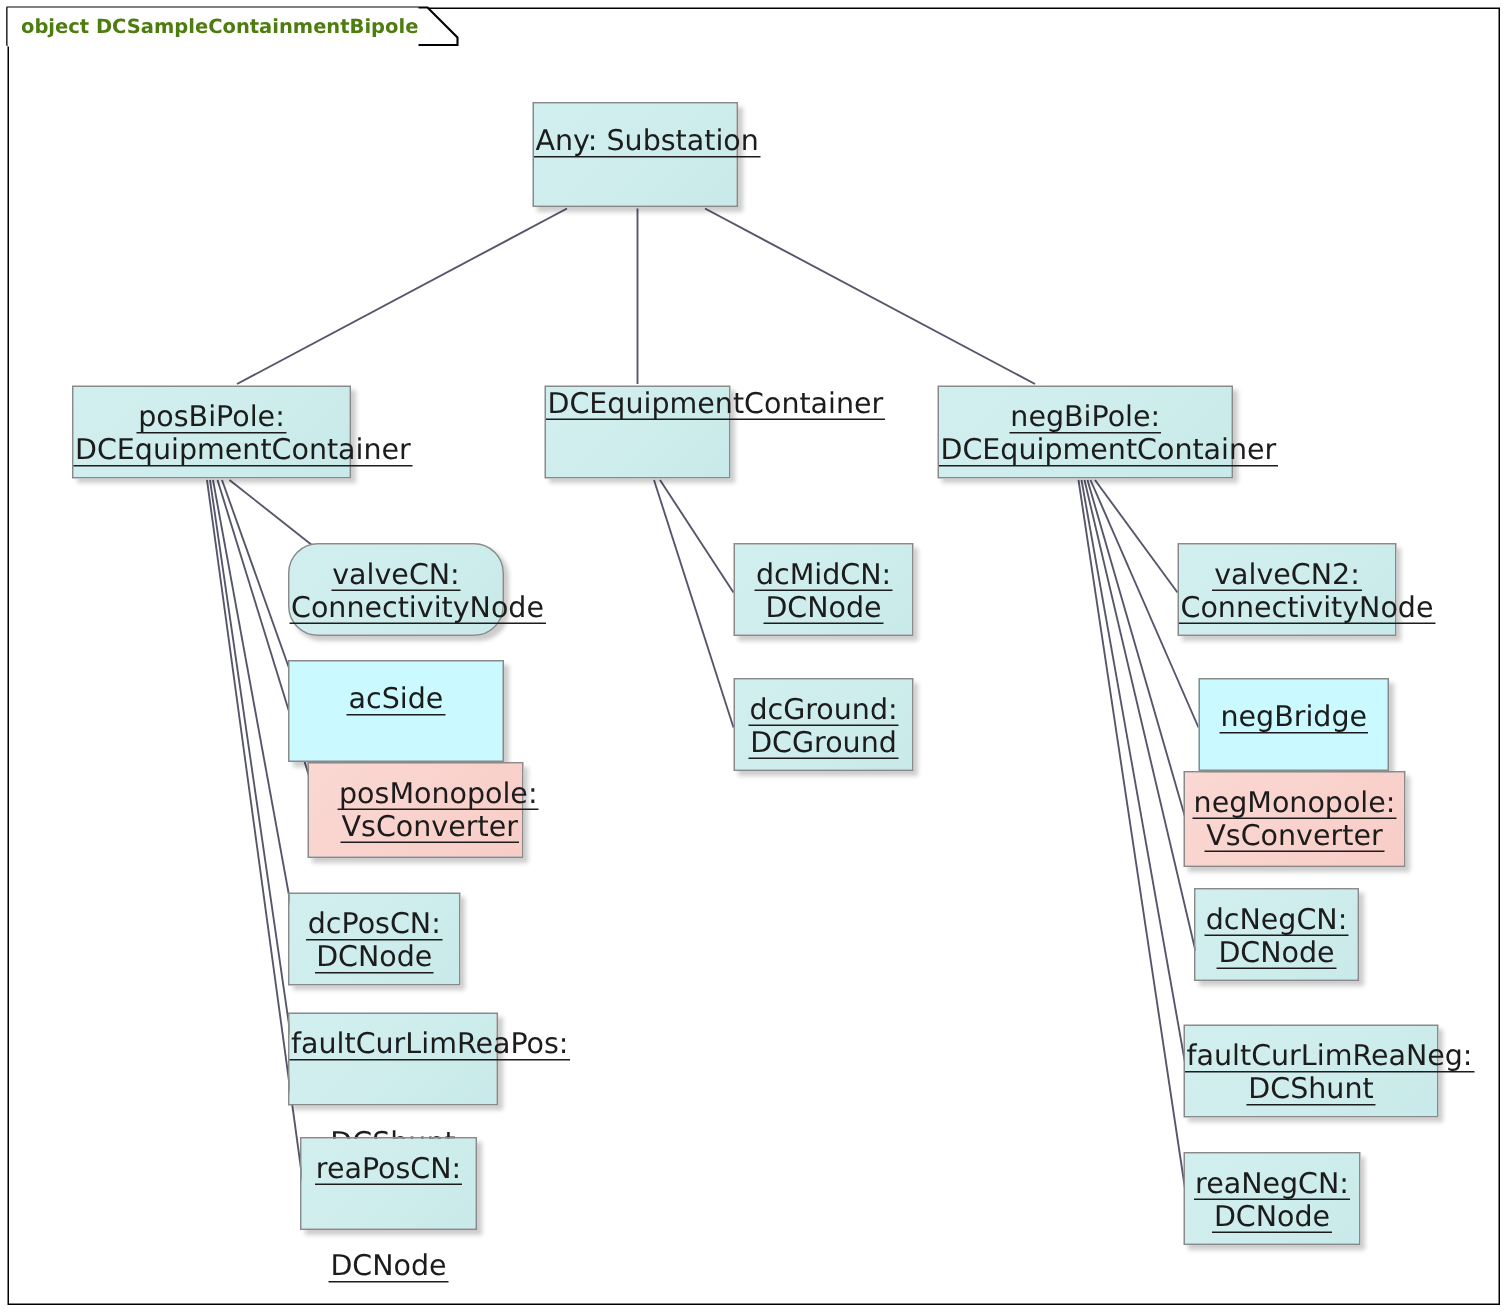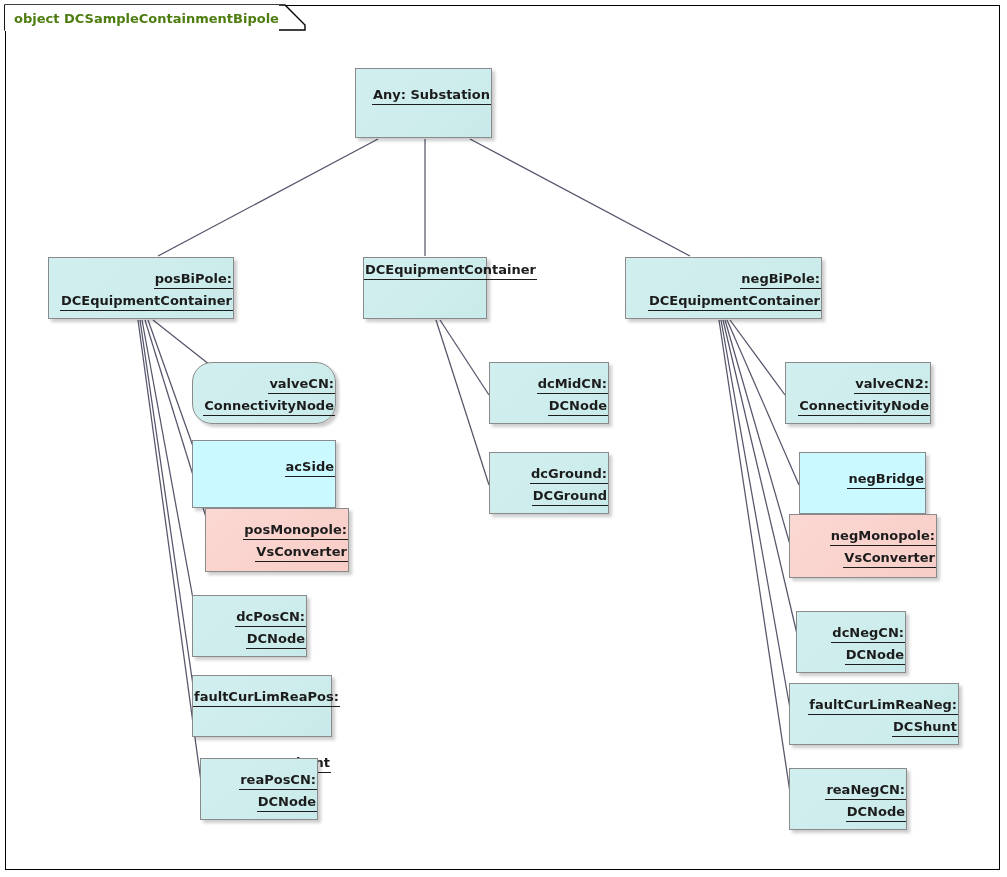--- a/index.html
+++ b/index.html
@@ -86,23 +86,23 @@
   .node.cyan {
     background: #caf9ff;
     border-color: #8a8a8a;
   }
   .node.pink {
     background: linear-gradient(135deg, #fbd8d3 0%, #f8cdc7 100%);
     border-color: #8a8a8a;
   }
   .node-text {
     width: 100%;
-    text-align: right;
-    font-size: 13px;
-    font-weight: bold;
+    text-align: center;
+    font-size: 19px;
+    font-weight: normal;
     color: #1c1c1c;
     line-height: 21px;
     white-space: nowrap;
     letter-spacing: 0px;
   }
   .node-text .ul {
     border-bottom: 1.2px solid #1c1c1c;
     display: inline-block;
     line-height: 19px;
     padding: 0 1px;
@@ -176,21 +176,21 @@
         <div class="node-text line2"><span class="ul">VsConverter</span></div>
       </div>
       <div class="node teal" style="left: 192px; top: 595px; width: 115px; height: 62px; z-index: 10;">
         <div class="node-text line1"><span class="ul">dcPosCN:</span></div>
         <div class="node-text line2"><span class="ul">DCNode</span></div>
       </div>
       <div class="node teal" style="left: 192px; top: 675px; width: 140px; height: 62px; z-index: 11; gap: 44px;">
         <div class="node-text line1"><span class="ul">faultCurLimReaPos:</span></div>
         <div class="node-text line2"><span class="ul">DCShunt</span></div>
       </div>
-      <div class="node teal" style="left: 200px; top: 758px; width: 118px; height: 62px; z-index: 12;">
+      <div class="node teal" style="left: 200px; top: 758px; width: 118px; height: 62px; z-index: 12; gap: 43px;">
         <div class="node-text line1"><span class="ul">reaPosCN:</span></div>
         <div class="node-text line2"><span class="ul">DCNode</span></div>
       </div>
       <div class="node teal" style="left: 489px; top: 362px; width: 120px; height: 62px; z-index: 13;">
         <div class="node-text line1"><span class="ul">dcMidCN:</span></div>
         <div class="node-text line2"><span class="ul">DCNode</span></div>
       </div>
       <div class="node teal" style="left: 489px; top: 452px; width: 120px; height: 62px; z-index: 14;">
         <div class="node-text line1"><span class="ul">dcGround:</span></div>
         <div class="node-text line2"><span class="ul">DCGround</span></div>
@@ -199,21 +199,21 @@
         <div class="node-text line1"><span class="ul">valveCN2:</span></div>
         <div class="node-text line2"><span class="ul">ConnectivityNode</span></div>
       </div>
       <div class="node cyan" style="left: 799px; top: 452px; width: 127px; height: 62px; z-index: 16;">
         <div class="node-text single"><span class="ul">negBridge</span></div>
       </div>
       <div class="node pink" style="left: 789px; top: 514px; width: 148px; height: 64px; z-index: 17;">
         <div class="node-text line1"><span class="ul">negMonopole:</span></div>
         <div class="node-text line2"><span class="ul">VsConverter</span></div>
       </div>
-      <div class="node teal" style="left: 796px; top: 611px; width: 110px; height: 62px; z-index: 18;">
+      <div class="node teal" style="left: 796px; top: 592px; width: 110px; height: 62px; z-index: 18;">
         <div class="node-text line1"><span class="ul">dcNegCN:</span></div>
         <div class="node-text line2"><span class="ul">DCNode</span></div>
       </div>
       <div class="node teal" style="left: 789px; top: 683px; width: 170px; height: 62px; z-index: 19;">
         <div class="node-text line1"><span class="ul">faultCurLimReaNeg:</span></div>
         <div class="node-text line2"><span class="ul">DCShunt</span></div>
       </div>
       <div class="node teal" style="left: 789px; top: 768px; width: 118px; height: 62px; z-index: 20;">
         <div class="node-text line1"><span class="ul">reaNegCN:</span></div>
         <div class="node-text line2"><span class="ul">DCNode</span></div>

